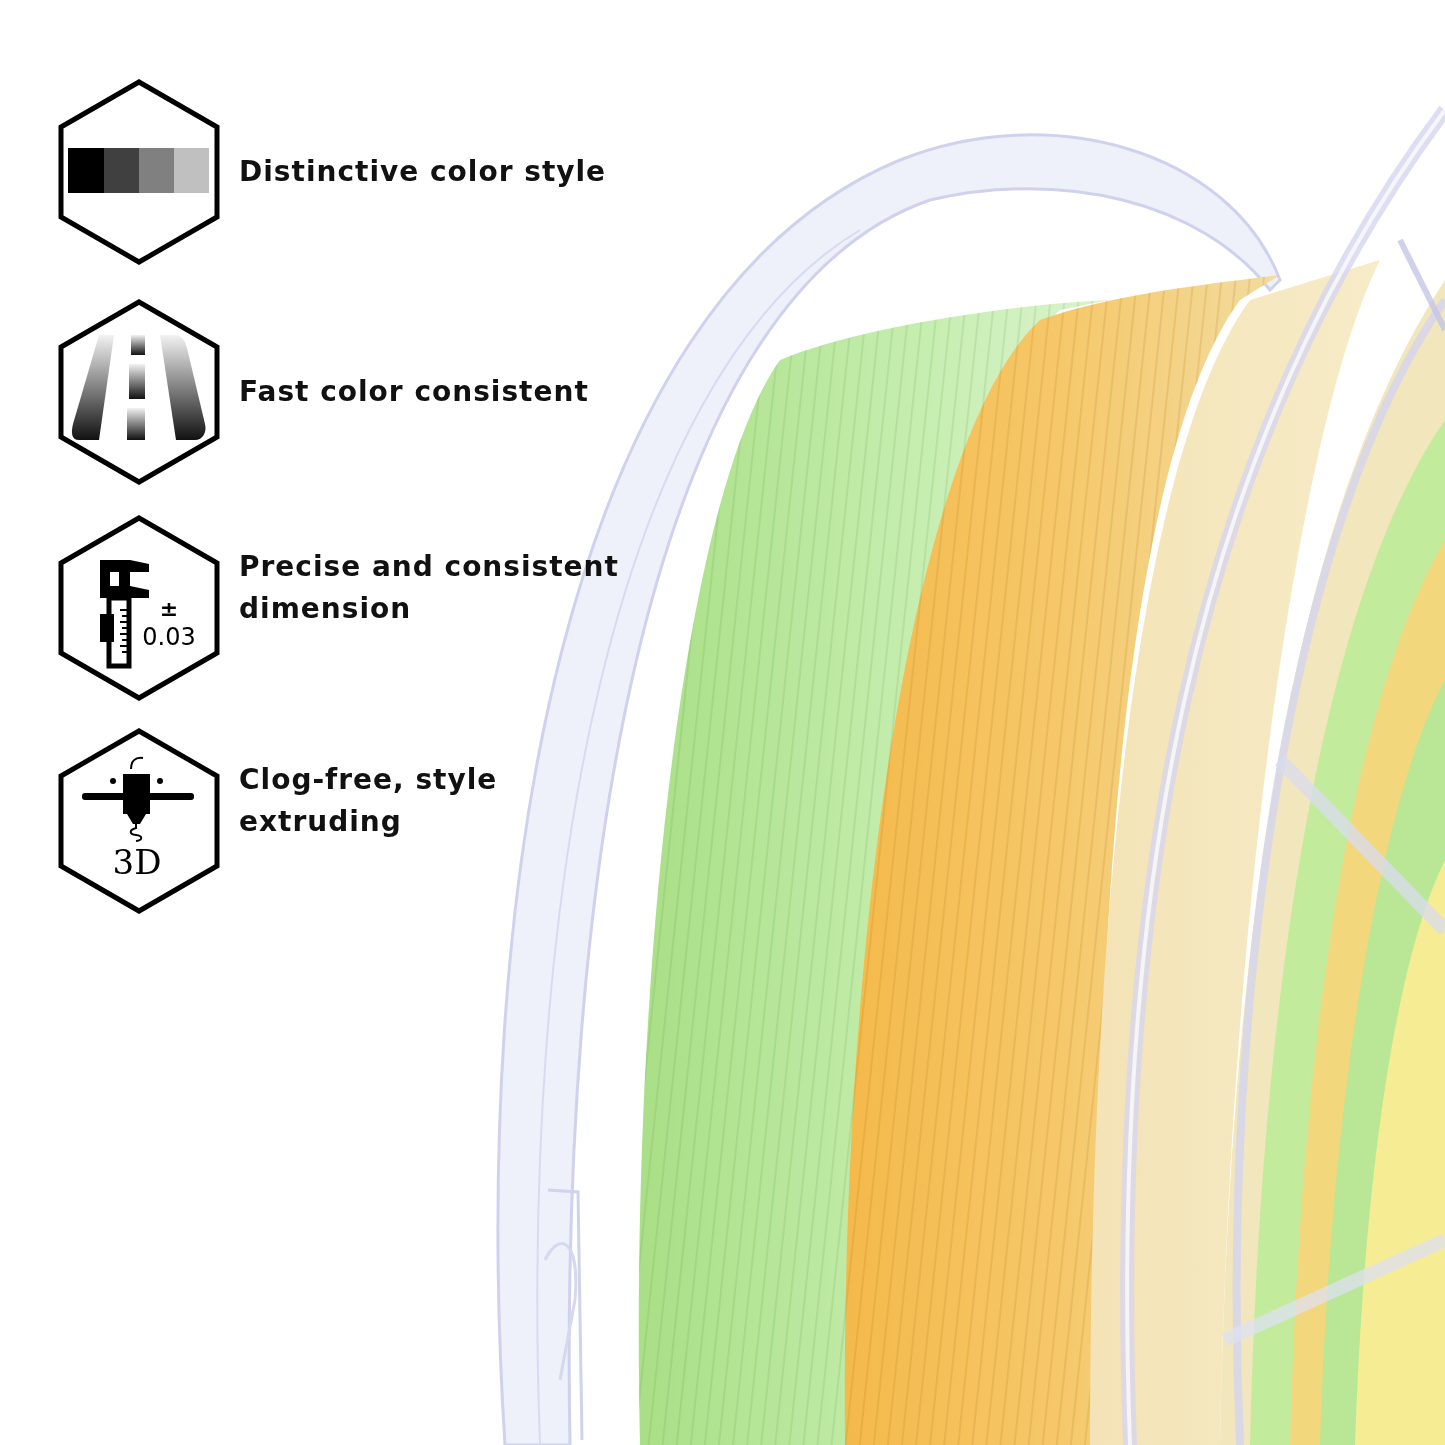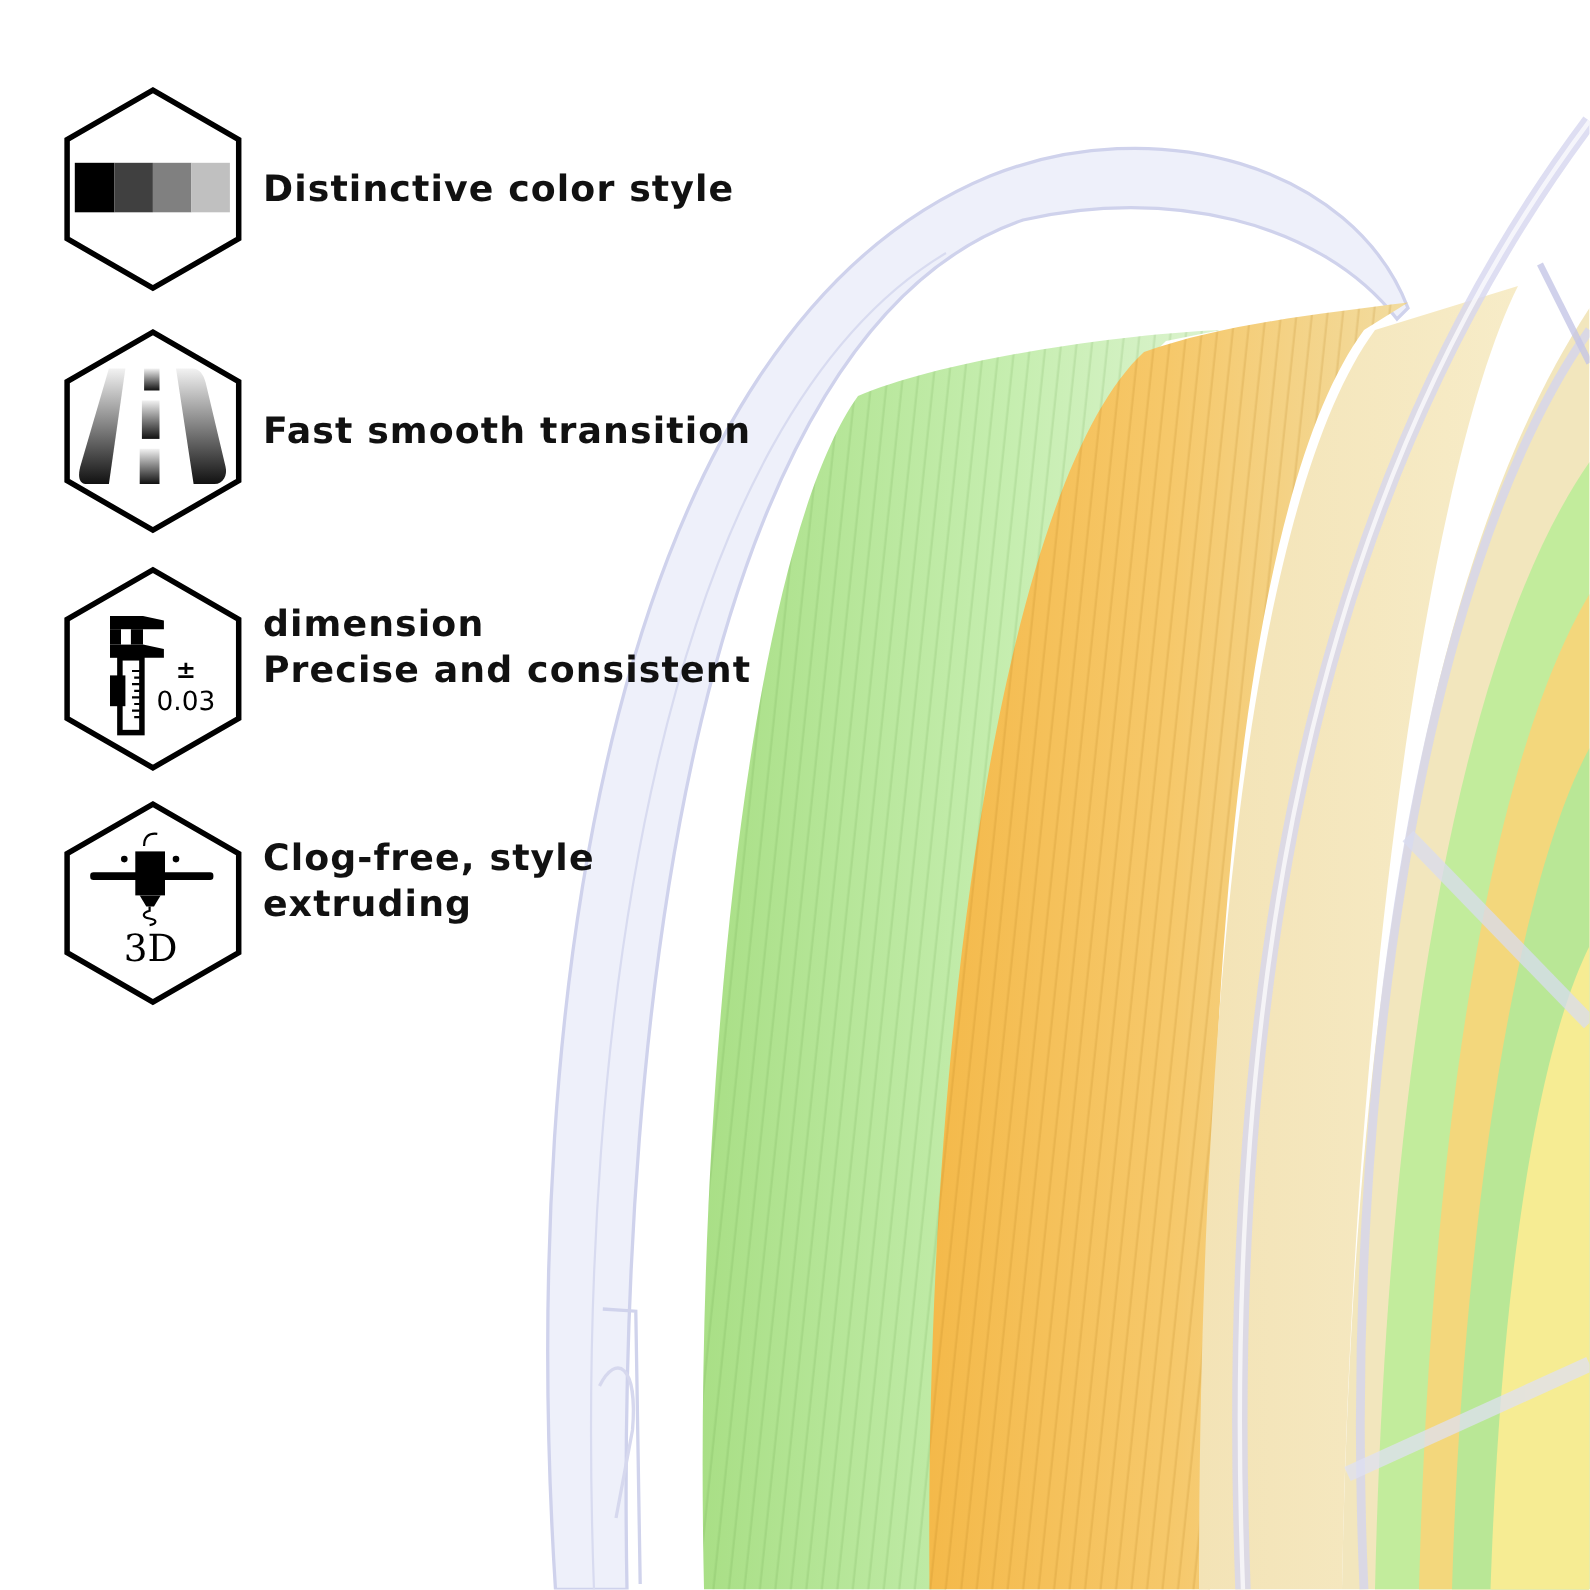--- a/index.html
+++ b/index.html
@@ -1,21 +1,21 @@
 <!DOCTYPE html>
 <html><head>
 <meta charset="utf-8">
 <style>
   html, body { margin:0; padding:0; background:#ffffff; }
   body { width:1445px; height:1445px; position:relative; overflow:hidden; font-family:"DejaVu Sans", sans-serif; }
   .features { position:absolute; left:0; top:0; width:600px; height:1445px; z-index:3; }
   .feature { position:absolute; left:57px; }
   .hex { position:absolute; left:0; top:0; width:164px; height:188px; }
   .hex svg { width:164px; height:188px; display:block; }
-  .ftext { position:absolute; left:182px; color:#111; font-weight:bold; font-size:33px; letter-spacing:1px; line-height:42px; white-space:nowrap; }
+  .ftext { position:absolute; left:182px; color:#111; font-weight:bold; font-size:28px; letter-spacing:1px; line-height:42px; white-space:nowrap; }
   .spool { position:absolute; left:0; top:0; width:1445px; height:1445px; z-index:1; }
   .spool svg { width:1445px; height:1445px; display:block; }
 </style>
 </head>
 <body>
 
 <div class="spool">
   <svg viewBox="0 0 1445 1445" xmlns="http://www.w3.org/2000/svg">
     <defs>
       <linearGradient id="gGreen" x1="0" x2="1" y1="0" y2="0">
@@ -99,21 +99,21 @@
         </defs>
         <polygon points="82,4 160,49 160,139 82,184 4,139 4,49" fill="#fff" stroke="#000" stroke-width="5"></polygon>
         <path d="M 42 37 L 57 37 L 42 142 L 22 142 C 14 142, 14 134, 16 126 Z" fill="url(#roadG)"></path>
         <path d="M 103 37 L 118 37 C 124 37, 128 42, 130 50 L 148 126 C 150 134, 146 142, 138 142 L 119 142 Z" fill="url(#roadG)"></path>
         <rect x="74" y="37" width="14" height="20" fill="url(#roadG)"></rect>
         <rect x="72" y="66" width="16" height="35" fill="url(#roadG)"></rect>
         <rect x="70" y="110" width="18" height="32" fill="url(#roadG)"></rect>
       </svg>
     </div>
     <div class="ftext" style="top:73px;">
-      <div>Fast smooth transition</div>
+      <div>Fast color consistent</div>
     </div>
   </div>
 
   <div class="feature" style="top:514px;">
     <div class="hex">
       <svg viewBox="0 0 164 188">
         <polygon points="82,4 160,49 160,139 82,184 4,139 4,49" fill="#fff" stroke="#000" stroke-width="5"></polygon>
 
         <rect x="43" y="46" width="30" height="12" fill="#000"></rect>
         <path d="M 73 46 L 92 50 L 92 58 L 73 58 Z" fill="#000"></path>
@@ -131,22 +131,22 @@
             <line x1="65" y1="126" x2="70" y2="126"></line>
           <line x1="63" y1="132" x2="70" y2="132"></line>
             <line x1="65" y1="138" x2="70" y2="138"></line>
         </g>
         <rect x="43" y="100" width="14" height="28" fill="#000"></rect>
         <text x="112" y="102" text-anchor="middle" font-family="DejaVu Sans, sans-serif" font-weight="bold" font-size="22" fill="#000">±</text>
         <text x="112" y="131" text-anchor="middle" font-family="DejaVu Sans, sans-serif" font-size="24" fill="#000">0.03</text>
       </svg>
     </div>
     <div class="ftext" style="top:32px;">
+      <div>Precise and consistent</div>
       <div>dimension</div>
-      <div>Precise and consistent</div>
     </div>
   </div>
 
   <div class="feature" style="top:727px;">
     <div class="hex">
       <svg viewBox="0 0 164 188">
         <polygon points="82,4 160,49 160,139 82,184 4,139 4,49" fill="#fff" stroke="#000" stroke-width="5"></polygon>
         <path d="M 74 42 C 74 34, 78 30, 86 31" fill="none" stroke="#000" stroke-width="2"></path>
         <rect x="25" y="66" width="112" height="7" rx="3" fill="#000"></rect>
         <rect x="66" y="47" width="27" height="40" fill="#000"></rect>

